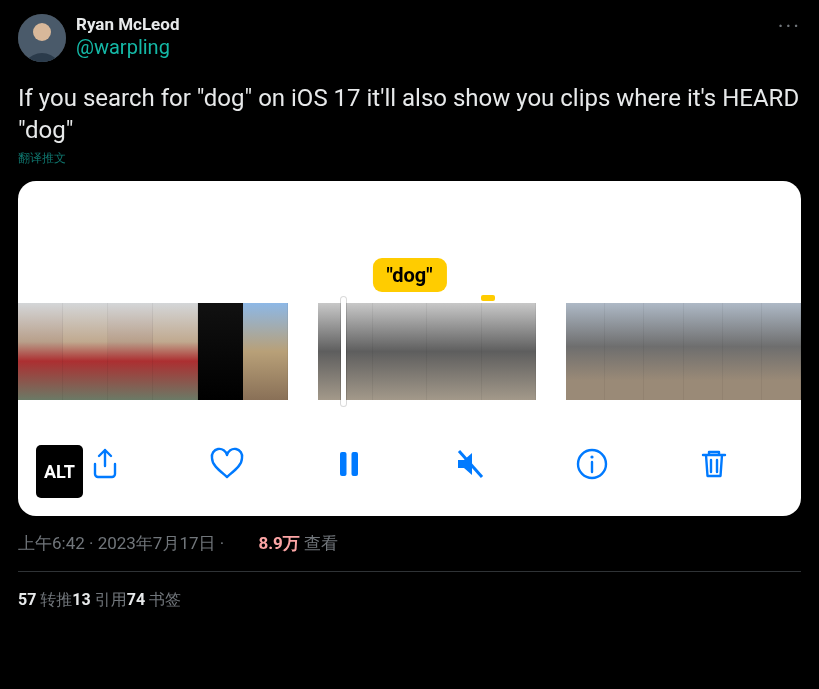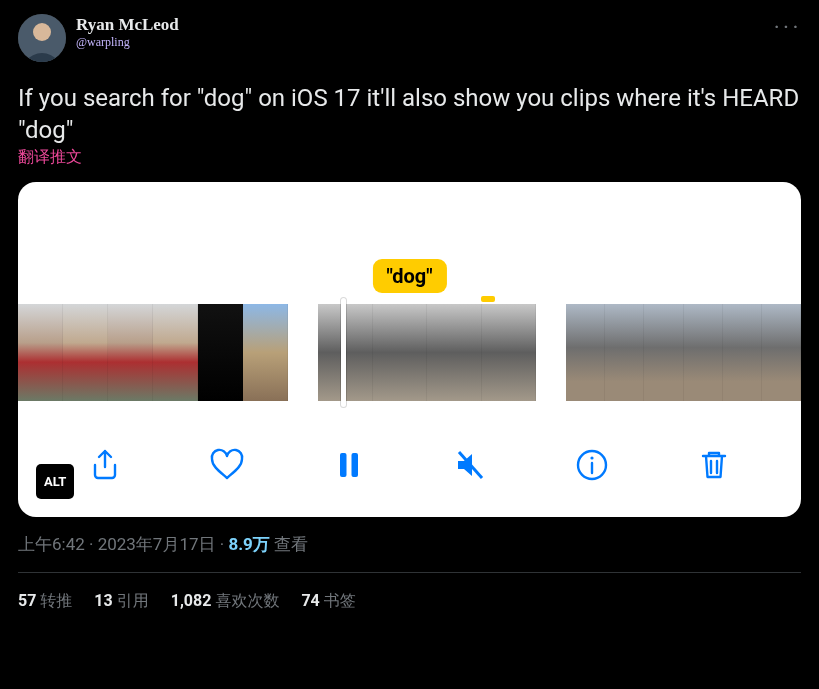--- a/index.html
+++ b/index.html
@@ -12,49 +12,48 @@
     overflow: hidden;
   }
   .tweet {
     padding: 14px 18px 0 18px;
   }
   .header {
     display: flex;
     align-items: flex-start;
     gap: 10px;
     position: relative;
-    font-family: Liberation Serif, serif;
   }
   .avatar {
     width: 48px; height: 48px;
     border-radius: 50%;
     overflow: hidden;
     flex-shrink: 0;
     background: #333;
   }
   .avatar svg { width: 100%; height: 100%; display: block; }
   .names { display: flex; flex-direction: column; line-height: 1.25; }
   .display-name { font-weight: 700; font-size: 17px; color: #e7e9ea; }
-  .handle { font-size: 12px; color: #c4b5fd; }
+  .handle { font-size: 20px; color: #14b8a6; }
   .more {
     position: absolute; right: 0; top: 0;
     color: #71767b; font-size: 22px; letter-spacing: 2px;
     cursor: pointer;
   }
   .body-text {
     margin-top: 20px;
     font-size: 24px;
     line-height: 1.35;
     color: #e7e9ea;
   }
   .translate-link {
     display: inline-block;
     margin-top: 0;
-    color: #ec4899;
-    font-size: 16px;
+    color: #0f766e;
+    font-size: 12px;
     cursor: pointer;
   }
   .card {
     margin-top: 14px;
     background: #fff;
     border-radius: 18px;
     position: relative;
     overflow: hidden;
     height: 335px;
   }
@@ -126,38 +125,37 @@
     cursor: pointer;
   }
   .tool svg { width: 36px; height: 36px; stroke: currentColor; fill: none; stroke-width: 2.4; }
   .tool.pause svg rect { fill: #007aff; stroke: none; }
   .tool.mute svg { fill: #007aff; stroke: #007aff; }
   .alt-badge {
     position: absolute;
     left: 18px; bottom: 18px;
     background: #000;
     color: #fff;
-    font-size: 13px;
+    font-size: 18px;
     font-weight: 700;
-    padding: 10px 8px;
+    padding: 16px 8px;
     border-radius: 5px;
   }
   .meta {
     margin-top: 16px;
     color: #71767b;
     font-size: 17px;
   }
-  .meta .views-count { color: #7dd3fc; font-weight: 700; }
+  .meta .views-count { color: #fca5a5; font-weight: 700; margin-left: 30px; }
   .divider {
     height: 1px; background: #2f3336;
     margin-top: 16px;
   }
   .engagement {
     display: flex;
-    gap: 22px;
     padding: 18px 0 0 0;
     font-size: 16px;
     color: #71767b;
   }
   .eng-item .num { color: #e7e9ea; font-weight: 700; margin-right: 4px; }
 </style>
 </head>
 <body>
 
 <div class="tweet">
@@ -258,20 +256,17 @@
   <div class="divider"></div>
 
   <div class="engagement">
     <div class="eng-item">
       <span class="num">57</span><span>转推</span>
     </div>
     <div class="eng-item">
       <span class="num">13</span><span>引用</span>
     </div>
     <div class="eng-item">
-      <span class="num">1,082</span><span>喜欢次数</span>
-    </div>
-    <div class="eng-item">
       <span class="num">74</span><span>书签</span>
     </div>
   </div>
 
 </div>
 
 </body></html>

